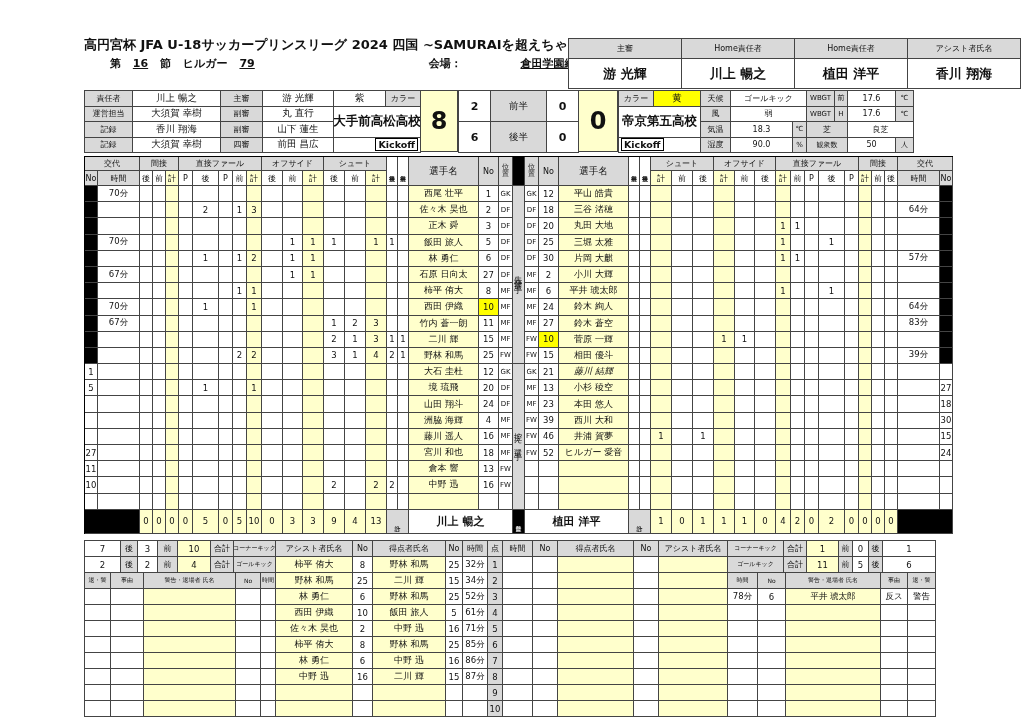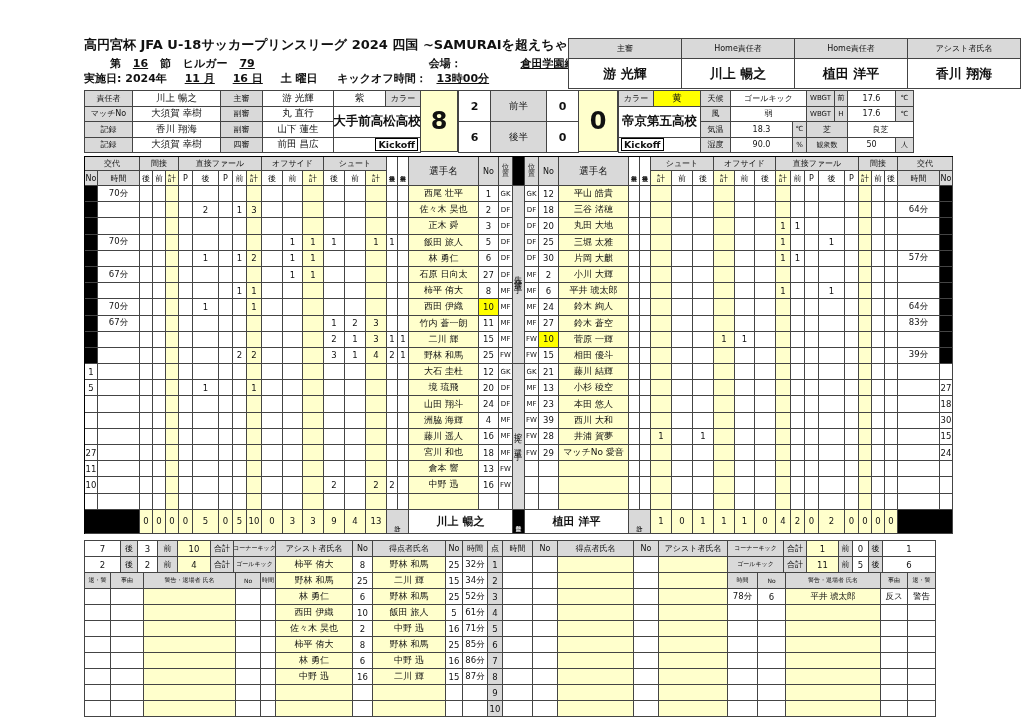--- a/index.html
+++ b/index.html
@@ -66,28 +66,20 @@
   <div class="title">高円宮杯 JFA U-18サッカープリンスリーグ 2024 四国 ~SAMURAIを超えちゃる~</div>
   <div class="line2">
     <span>第</span>
     <span class="m1 u">16</span>
     <span class="m1">節</span>
     <span class="m1">ヒルガー</span>
     <span class="m1 u">79</span>
     <span class="m3">会場：</span>
     <span class="m4 u">倉田学園総合グラウンド</span>
   </div>
-  <div class="line3">
-    <span>実施日: 2024年</span>
-    <span class="m2 u">11 月</span>
-    <span class="m2 u">16 日</span>
-    <span class="m2">土 曜日</span>
-    <span class="m6">キックオフ時間：</span>
-    <span class="m5 u">13時00分</span>
-  </div>
   <div class="note">
     <span>※キャプテンNoのセルを</span>
     <span class="ybox"></span>
     <span>又は◎を付けて下さい</span>
   </div>
 
   <div id="officials" class="grid" style="grid-template-columns: repeat(4, 113px); grid-template-rows: 20px 30px;">
       <div class="c lab f8" style="grid-area: 1 / 1 / span 1 / span 1;">主審</div>
       <div class="c nm" style="grid-area: 2 / 1 / span 1 / span 1;">游 光輝</div>
       <div class="c lab f8" style="grid-area: 1 / 2 / span 1 / span 1;">Home責任者</div>
@@ -95,21 +87,21 @@
       <div class="c lab f8" style="grid-area: 1 / 3 / span 1 / span 1;">Home責任者</div>
       <div class="c nm" style="grid-area: 2 / 3 / span 1 / span 1;">植田 洋平</div>
       <div class="c lab f8" style="grid-area: 1 / 4 / span 1 / span 1;">アシスト者氏名</div>
       <div class="c nm" style="grid-area: 2 / 4 / span 1 / span 1;">香川 翔海</div>
     </div>
   <div id="staff" class="grid" style="grid-template-columns: 48px 88px 42px 71px; grid-template-rows: repeat(4, 15.5px);">
       <div class="c lab f8" style="grid-area: 1 / 1 / span 1 / span 1;">責任者</div>
       <div class="c f9" style="grid-area: 1 / 2 / span 1 / span 1;">川上 暢之</div>
       <div class="c lab f8" style="grid-area: 1 / 3 / span 1 / span 1;">主審</div>
       <div class="c f9" style="grid-area: 1 / 4 / span 1 / span 1;">游 光輝</div>
-      <div class="c lab f8" style="grid-area: 2 / 1 / span 1 / span 1;">マッチNo</div>
+      <div class="c lab f8" style="grid-area: 2 / 1 / span 1 / span 1;">運営担当</div>
       <div class="c f9" style="grid-area: 2 / 2 / span 1 / span 1;">大須賀 幸樹</div>
       <div class="c lab f8" style="grid-area: 2 / 3 / span 1 / span 1;">副審</div>
       <div class="c f9" style="grid-area: 2 / 4 / span 1 / span 1;">丸 直行</div>
       <div class="c lab f8" style="grid-area: 3 / 1 / span 1 / span 1;">記録</div>
       <div class="c f9" style="grid-area: 3 / 2 / span 1 / span 1;">香川 翔海</div>
       <div class="c lab f8" style="grid-area: 3 / 3 / span 1 / span 1;">副審</div>
       <div class="c f9" style="grid-area: 3 / 4 / span 1 / span 1;">山下 蓮生</div>
       <div class="c lab f8" style="grid-area: 4 / 1 / span 1 / span 1;">記録</div>
       <div class="c f9" style="grid-area: 4 / 2 / span 1 / span 1;">大須賀 幸樹</div>
       <div class="c lab f8" style="grid-area: 4 / 3 / span 1 / span 1;">四審</div>
@@ -700,21 +692,21 @@
       <div class="c st" style="grid-area: 14 / 15 / span 1 / span 1;"></div>
       <div class="c st yel" style="grid-area: 14 / 16 / span 1 / span 1;"></div>
       <div class="c st" style="grid-area: 14 / 17 / span 1 / span 1;"></div>
       <div class="c st" style="grid-area: 14 / 18 / span 1 / span 1;"></div>
       <div class="c pn yel" style="grid-area: 14 / 19 / span 1 / span 1;">大石 圭杜</div>
       <div class="c st" style="grid-area: 14 / 20 / span 1 / span 1;">12</div>
       <div class="c st f7" style="grid-area: 14 / 21 / span 1 / span 1;">GK</div>
       <div class="c dvl" style="grid-area: 14 / 22 / span 9 / span 1;">控え選手</div>
       <div class="c st f7" style="grid-area: 14 / 23 / span 1 / span 1;">GK</div>
       <div class="c st" style="grid-area: 14 / 24 / span 1 / span 1;">21</div>
-      <div class="c pn yel" style="grid-area: 14 / 25 / span 1 / span 1;">藤川 結輝</div>
+      <div class="c pn yel" style="grid-area: 14 / 25 / span 1 / span 1; font-style: italic;">藤川 結輝</div>
       <div class="c st" style="grid-area: 14 / 26 / span 1 / span 1;"></div>
       <div class="c st" style="grid-area: 14 / 27 / span 1 / span 1;"></div>
       <div class="c st yel" style="grid-area: 14 / 28 / span 1 / span 1;"></div>
       <div class="c st" style="grid-area: 14 / 29 / span 1 / span 1;"></div>
       <div class="c st" style="grid-area: 14 / 30 / span 1 / span 1;"></div>
       <div class="c st yel" style="grid-area: 14 / 31 / span 1 / span 1;"></div>
       <div class="c st" style="grid-area: 14 / 32 / span 1 / span 1;"></div>
       <div class="c st" style="grid-area: 14 / 33 / span 1 / span 1;"></div>
       <div class="c st yel" style="grid-area: 14 / 34 / span 1 / span 1;"></div>
       <div class="c st" style="grid-area: 14 / 35 / span 1 / span 1;"></div>
@@ -867,21 +859,21 @@
       <div class="c st yel" style="grid-area: 18 / 13 / span 1 / span 1;"></div>
       <div class="c st" style="grid-area: 18 / 14 / span 1 / span 1;"></div>
       <div class="c st" style="grid-area: 18 / 15 / span 1 / span 1;"></div>
       <div class="c st yel" style="grid-area: 18 / 16 / span 1 / span 1;"></div>
       <div class="c st" style="grid-area: 18 / 17 / span 1 / span 1;"></div>
       <div class="c st" style="grid-area: 18 / 18 / span 1 / span 1;"></div>
       <div class="c pn yel" style="grid-area: 18 / 19 / span 1 / span 1;">藤川 遥人</div>
       <div class="c st" style="grid-area: 18 / 20 / span 1 / span 1;">16</div>
       <div class="c st f7" style="grid-area: 18 / 21 / span 1 / span 1;">MF</div>
       <div class="c st f7" style="grid-area: 18 / 23 / span 1 / span 1;">FW</div>
-      <div class="c st" style="grid-area: 18 / 24 / span 1 / span 1;">28</div>
+      <div class="c st" style="grid-area: 18 / 24 / span 1 / span 1;">46</div>
       <div class="c pn yel" style="grid-area: 18 / 25 / span 1 / span 1;">井浦 賀夢</div>
       <div class="c st" style="grid-area: 18 / 26 / span 1 / span 1;"></div>
       <div class="c st" style="grid-area: 18 / 27 / span 1 / span 1;"></div>
       <div class="c st yel" style="grid-area: 18 / 28 / span 1 / span 1;">1</div>
       <div class="c st" style="grid-area: 18 / 29 / span 1 / span 1;"></div>
       <div class="c st" style="grid-area: 18 / 30 / span 1 / span 1;">1</div>
       <div class="c st yel" style="grid-area: 18 / 31 / span 1 / span 1;"></div>
       <div class="c st" style="grid-area: 18 / 32 / span 1 / span 1;"></div>
       <div class="c st" style="grid-area: 18 / 33 / span 1 / span 1;"></div>
       <div class="c st yel" style="grid-area: 18 / 34 / span 1 / span 1;"></div>
@@ -909,22 +901,22 @@
       <div class="c st yel" style="grid-area: 19 / 13 / span 1 / span 1;"></div>
       <div class="c st" style="grid-area: 19 / 14 / span 1 / span 1;"></div>
       <div class="c st" style="grid-area: 19 / 15 / span 1 / span 1;"></div>
       <div class="c st yel" style="grid-area: 19 / 16 / span 1 / span 1;"></div>
       <div class="c st" style="grid-area: 19 / 17 / span 1 / span 1;"></div>
       <div class="c st" style="grid-area: 19 / 18 / span 1 / span 1;"></div>
       <div class="c pn yel" style="grid-area: 19 / 19 / span 1 / span 1;">宮川 和也</div>
       <div class="c st" style="grid-area: 19 / 20 / span 1 / span 1;">18</div>
       <div class="c st f7" style="grid-area: 19 / 21 / span 1 / span 1;">MF</div>
       <div class="c st f7" style="grid-area: 19 / 23 / span 1 / span 1;">FW</div>
-      <div class="c st" style="grid-area: 19 / 24 / span 1 / span 1;">29</div>
-      <div class="c pn yel" style="grid-area: 19 / 25 / span 1 / span 1;">マッチNo 愛音</div>
+      <div class="c st" style="grid-area: 19 / 24 / span 1 / span 1;">52</div>
+      <div class="c pn yel" style="grid-area: 19 / 25 / span 1 / span 1;">ヒルガー 愛音</div>
       <div class="c st" style="grid-area: 19 / 26 / span 1 / span 1;"></div>
       <div class="c st" style="grid-area: 19 / 27 / span 1 / span 1;"></div>
       <div class="c st yel" style="grid-area: 19 / 28 / span 1 / span 1;"></div>
       <div class="c st" style="grid-area: 19 / 29 / span 1 / span 1;"></div>
       <div class="c st" style="grid-area: 19 / 30 / span 1 / span 1;"></div>
       <div class="c st yel" style="grid-area: 19 / 31 / span 1 / span 1;"></div>
       <div class="c st" style="grid-area: 19 / 32 / span 1 / span 1;"></div>
       <div class="c st" style="grid-area: 19 / 33 / span 1 / span 1;"></div>
       <div class="c st yel" style="grid-area: 19 / 34 / span 1 / span 1;"></div>
       <div class="c st" style="grid-area: 19 / 35 / span 1 / span 1;"></div>

